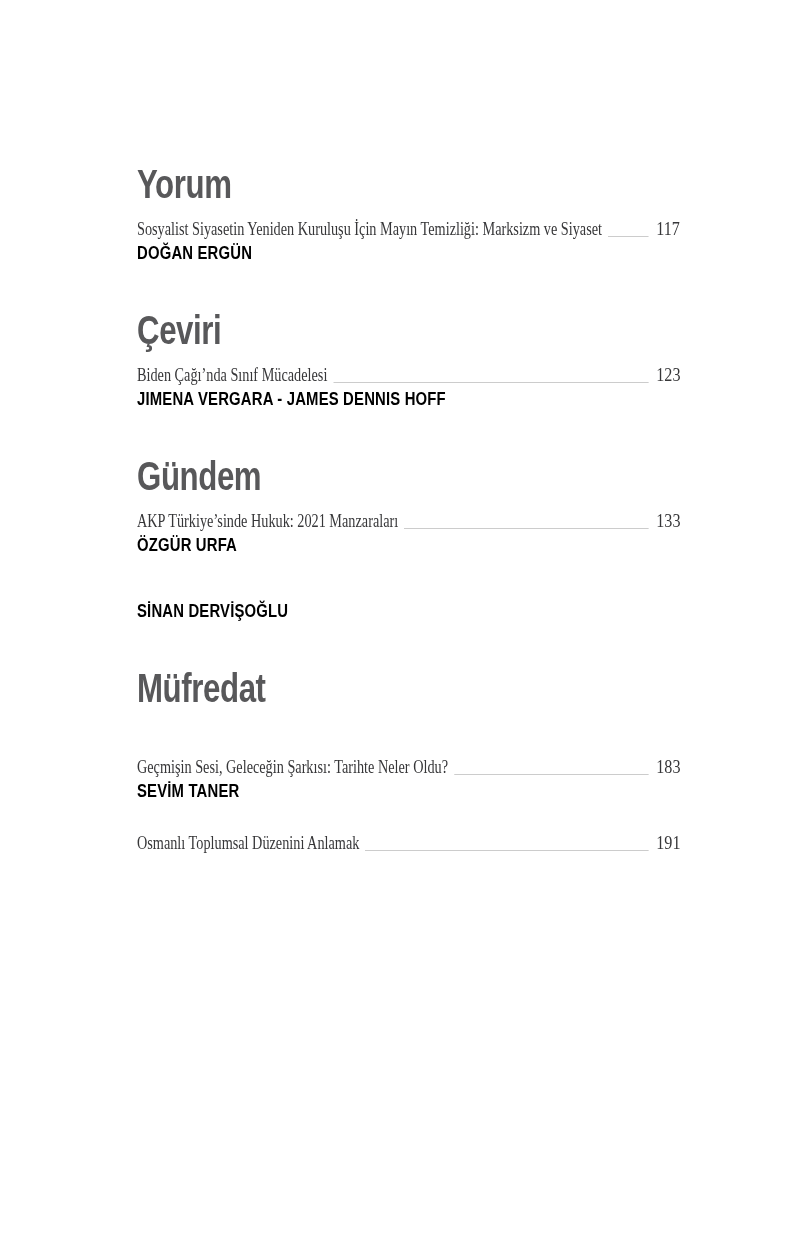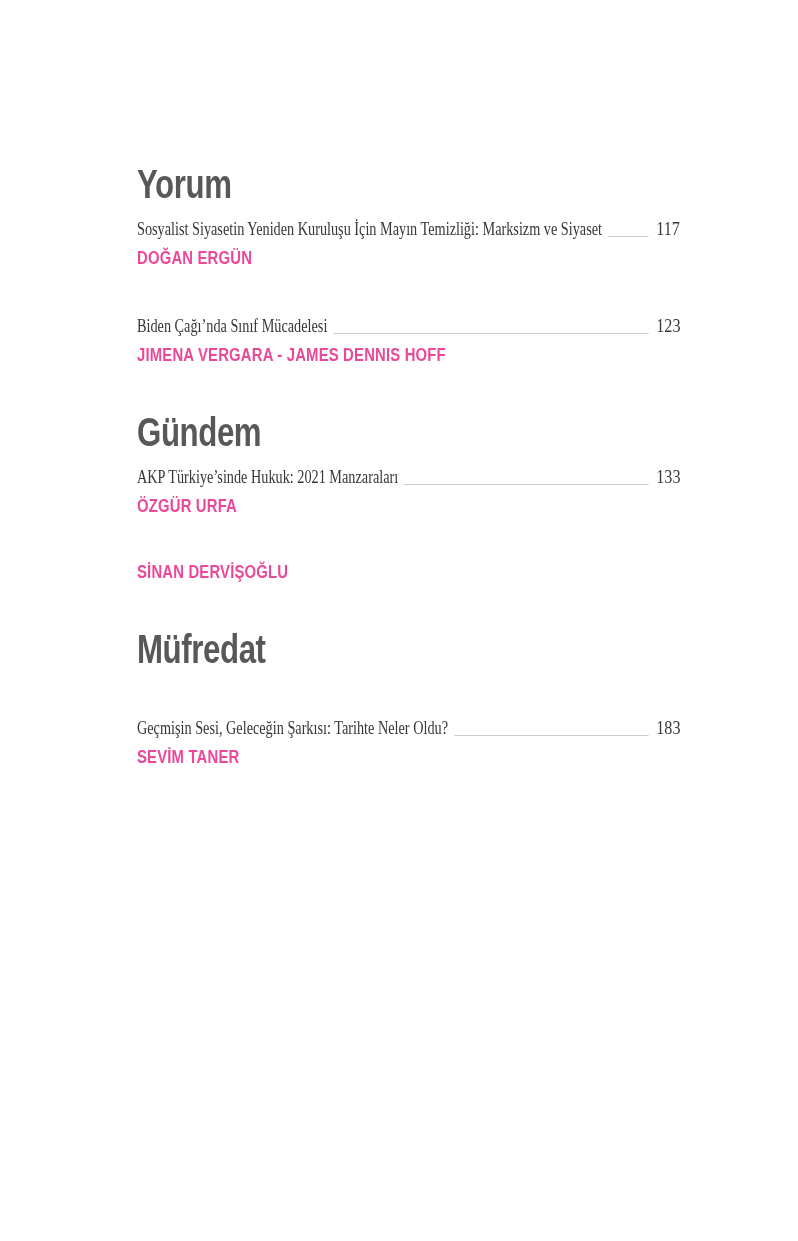--- a/index.html
+++ b/index.html
@@ -75,25 +75,24 @@
     display: inline-block;
     background: #ffffff;
     padding-left: 9px;
     font-size: 19px;
     line-height: 25px;
     color: #373739;
     transform: scaleX(0.85);
     transform-origin: 100% 0;
   }
   .authors {
-    margin-top: 5px;
     font-size: 17.5px;
     line-height: 22px;
     font-weight: 700;
-    color: #ec4899;
+    color: #000000;
     white-space: nowrap;
   }
   .sq-a {
     display: inline-block;
     transform: scaleX(0.85);
     transform-origin: 0 50%;
     letter-spacing: 0.2px;
   }
 </style>
 </head>
@@ -107,20 +106,21 @@
       <div class="row">
         <span class="leader"></span>
         <span class="title">Sosyalist Siyasetin Yeniden Kuruluşu İçin Mayın Temizliği: Marksizm ve Siyaset</span>
         <span class="pageno">117</span>
       </div>
       <div class="authors"><span class="sq-a">DOĞAN ERGÜN</span></div>
     </div>
   </section>
 
   <section class="toc-section">
+    <h2 class="hd"><span class="sq-h">Çeviri</span></h2>
     <div class="entry">
       <div class="row">
         <span class="leader"></span>
         <span class="title">Biden Çağı’nda Sınıf Mücadelesi</span>
         <span class="pageno">123</span>
       </div>
       <div class="authors"><span class="sq-a">JIMENA VERGARA - JAMES DENNIS HOFF</span></div>
     </div>
   </section>
 
@@ -149,16 +149,21 @@
   <section class="toc-section">
     <div class="entry">
       <div class="row">
         <span class="leader"></span>
         <span class="title">Geçmişin Sesi, Geleceğin Şarkısı: Tarihte Neler Oldu?</span>
         <span class="pageno">183</span>
       </div>
       <div class="authors"><span class="sq-a">SEVİM TANER</span></div>
     </div>
     <div class="entry">
+      <div class="row">
+        <span class="leader"></span>
+        <span class="title">Osmanlı Toplumsal Düzenini Anlamak</span>
+        <span class="pageno">191</span>
+      </div>
     </div>
   </section>
 
 </div>
 
 </body></html>

